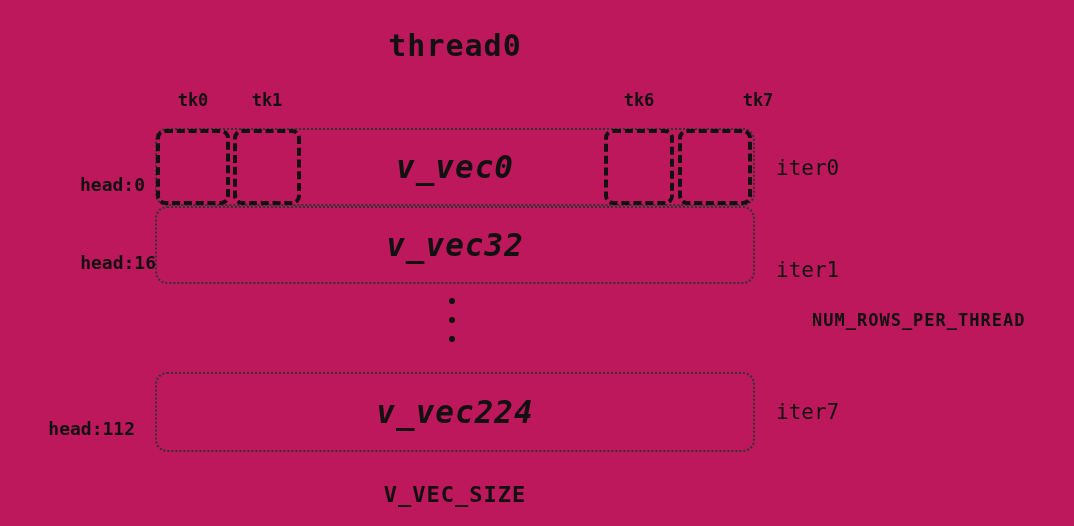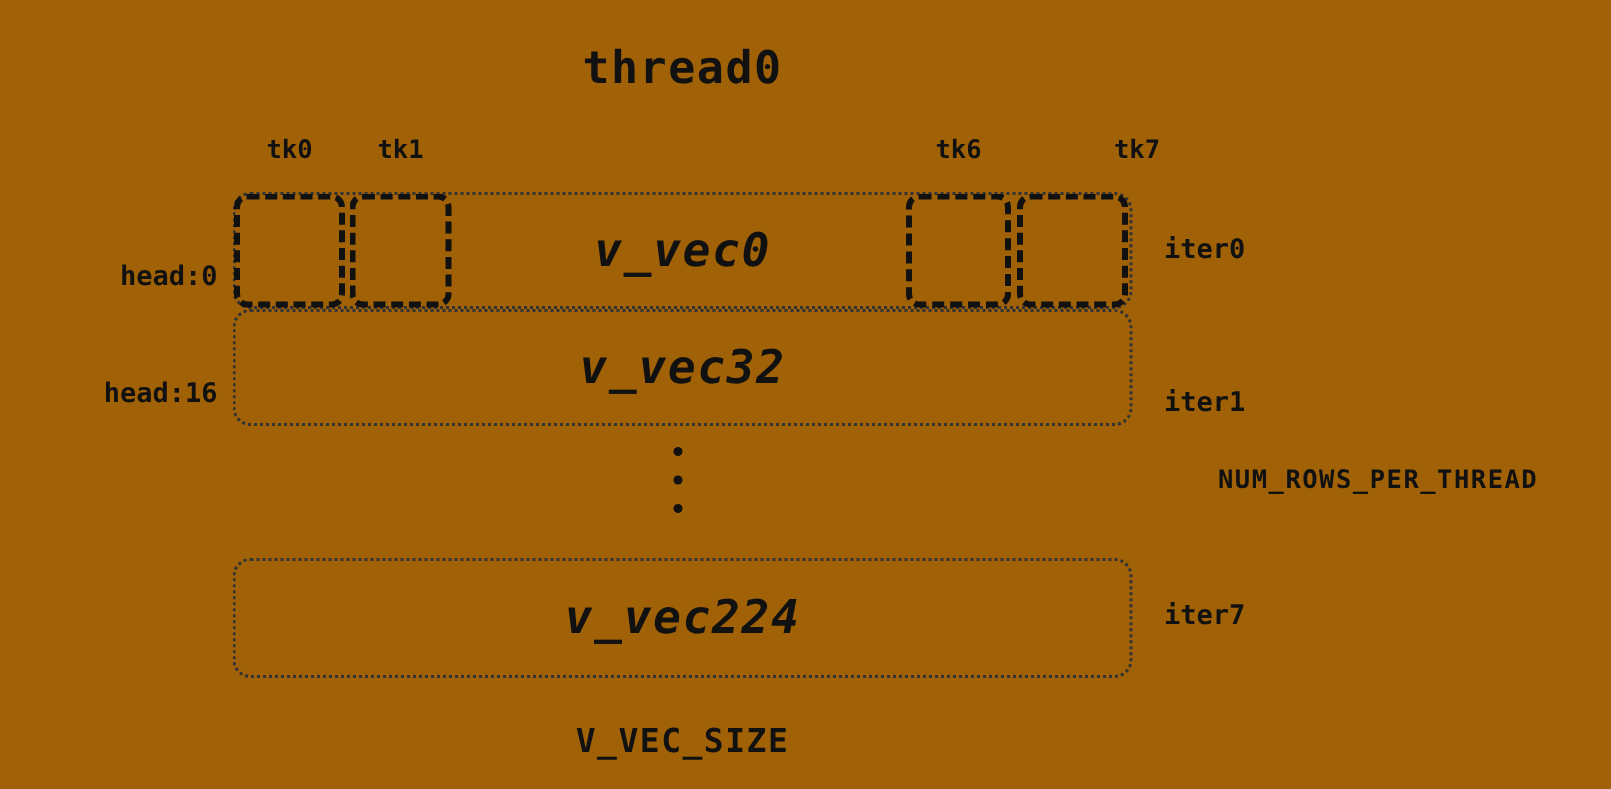--- a/index.html
+++ b/index.html
@@ -1,19 +1,19 @@
 <!DOCTYPE html>
 <html><head>
 <meta charset="utf-8">
 <style>
   html,body{margin:0;padding:0;background:#ffffff;}
   #canvas{
     position:relative;
     width:1074px;height:526px;
-    background:#a16207;
+    background:#be185d;
     font-family:"DejaVu Sans Mono","Liberation Mono",monospace;
     color:#111;
     overflow:hidden;
   }
   .abs{position:absolute;}
   .title{
     font-size:30px;font-weight:bold;letter-spacing:1px;
     transform:translateX(-50%);
   }
   .tick-label{
@@ -34,21 +34,21 @@
     border:4px dashed #111;
     border-radius:9px;
     box-sizing:border-box;
     background:transparent;
   }
   .head-label{
     width:110px;text-align:right;
     font-size:18px;font-weight:bold;margin-top:18px;
   }
   .iter-label{
-    font-size:18px;font-weight:bold;
+    font-size:21px;font-weight:normal;
   }
   .side-label{
     font-size:17px;font-weight:bold;letter-spacing:1px;
   }
   .bottom-label{
     font-size:22px;font-weight:bold;letter-spacing:1px;
     transform:translateX(-50%);
   }
   .vdots{
     display:flex;flex-direction:column;align-items:center;gap:13px;
@@ -86,21 +86,22 @@
     <span class="dot"></span>
     <span class="dot"></span>
     <span class="dot"></span>
   </div>
 
   <div class="abs row-box" style="left:155px;top:372px;width:600px;height:80px;">
     <span class="vec-label">v_vec224</span>
   </div>
 
   <div class="abs head-label" style="left:35px;top:156px;">head:0</div>
-  <div class="abs head-label" style="left:35px;top:234px;">head:16</div>
+  <div class="abs head-label" style="left:46px;top:234px;">head:16</div>
+  <div class="abs head-label" style="left:25px;top:400px;">head:112</div>
 
   <div class="abs iter-label" style="left:776px;top:156px;">iter0</div>
   <div class="abs iter-label" style="left:776px;top:234px;margin-top:24px;">iter1</div>
   <div class="abs iter-label" style="left:776px;top:400px;">iter7</div>
 
   <div class="abs side-label" style="left:812px;top:310px;">NUM_ROWS_PER_THREAD</div>
 
   <div class="abs bottom-label" style="left:455px;top:482px;">V_VEC_SIZE</div>
 
 </div>

